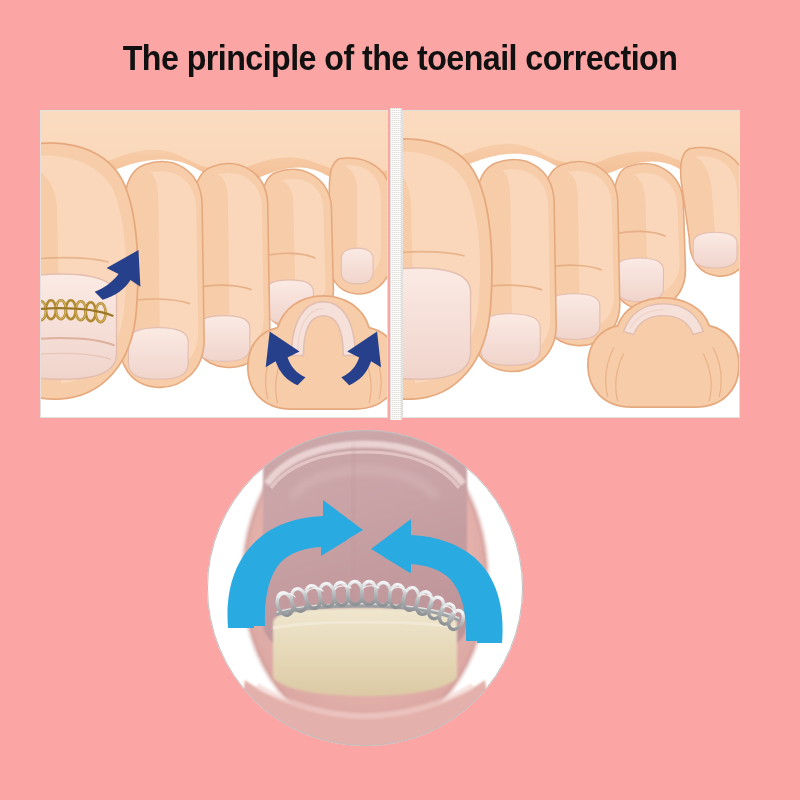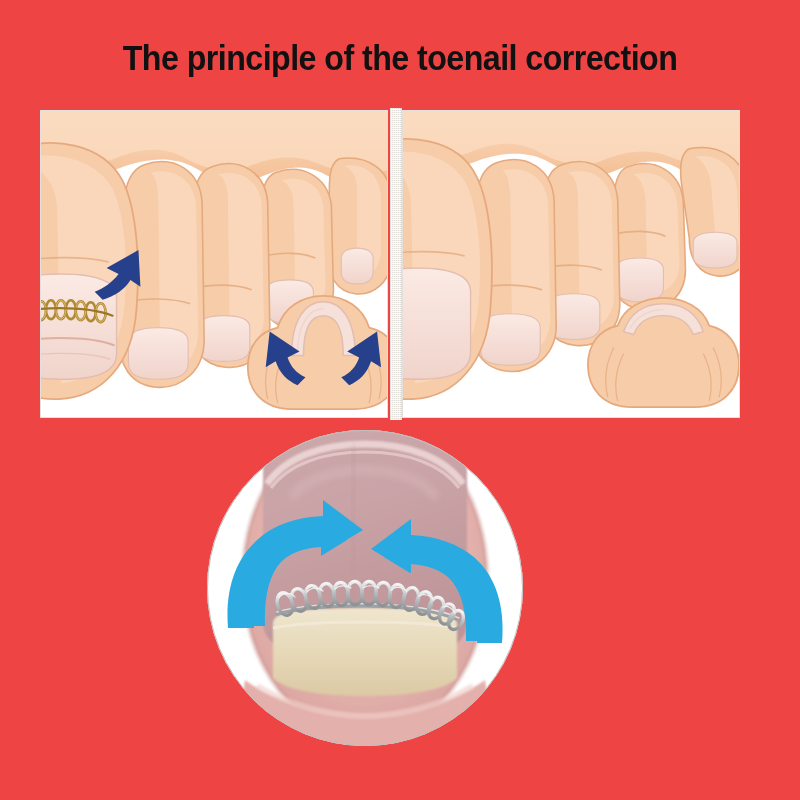--- a/index.html
+++ b/index.html
@@ -13,21 +13,21 @@
     height: 800px;
     overflow: hidden;
     font-family: "Liberation Sans", "DejaVu Sans", sans-serif;
     position: relative;
   }
 
   #page {
     position: relative;
     width: 800px;
     height: 800px;
-    background: #ef4444;
+    background: #fca5a5;
   }
 
   
   .title {
     position: absolute;
     left: 0;
     top: 38px;
     width: 800px;
     text-align: center;
     font-family: "Liberation Sans", "DejaVu Sans", sans-serif;

